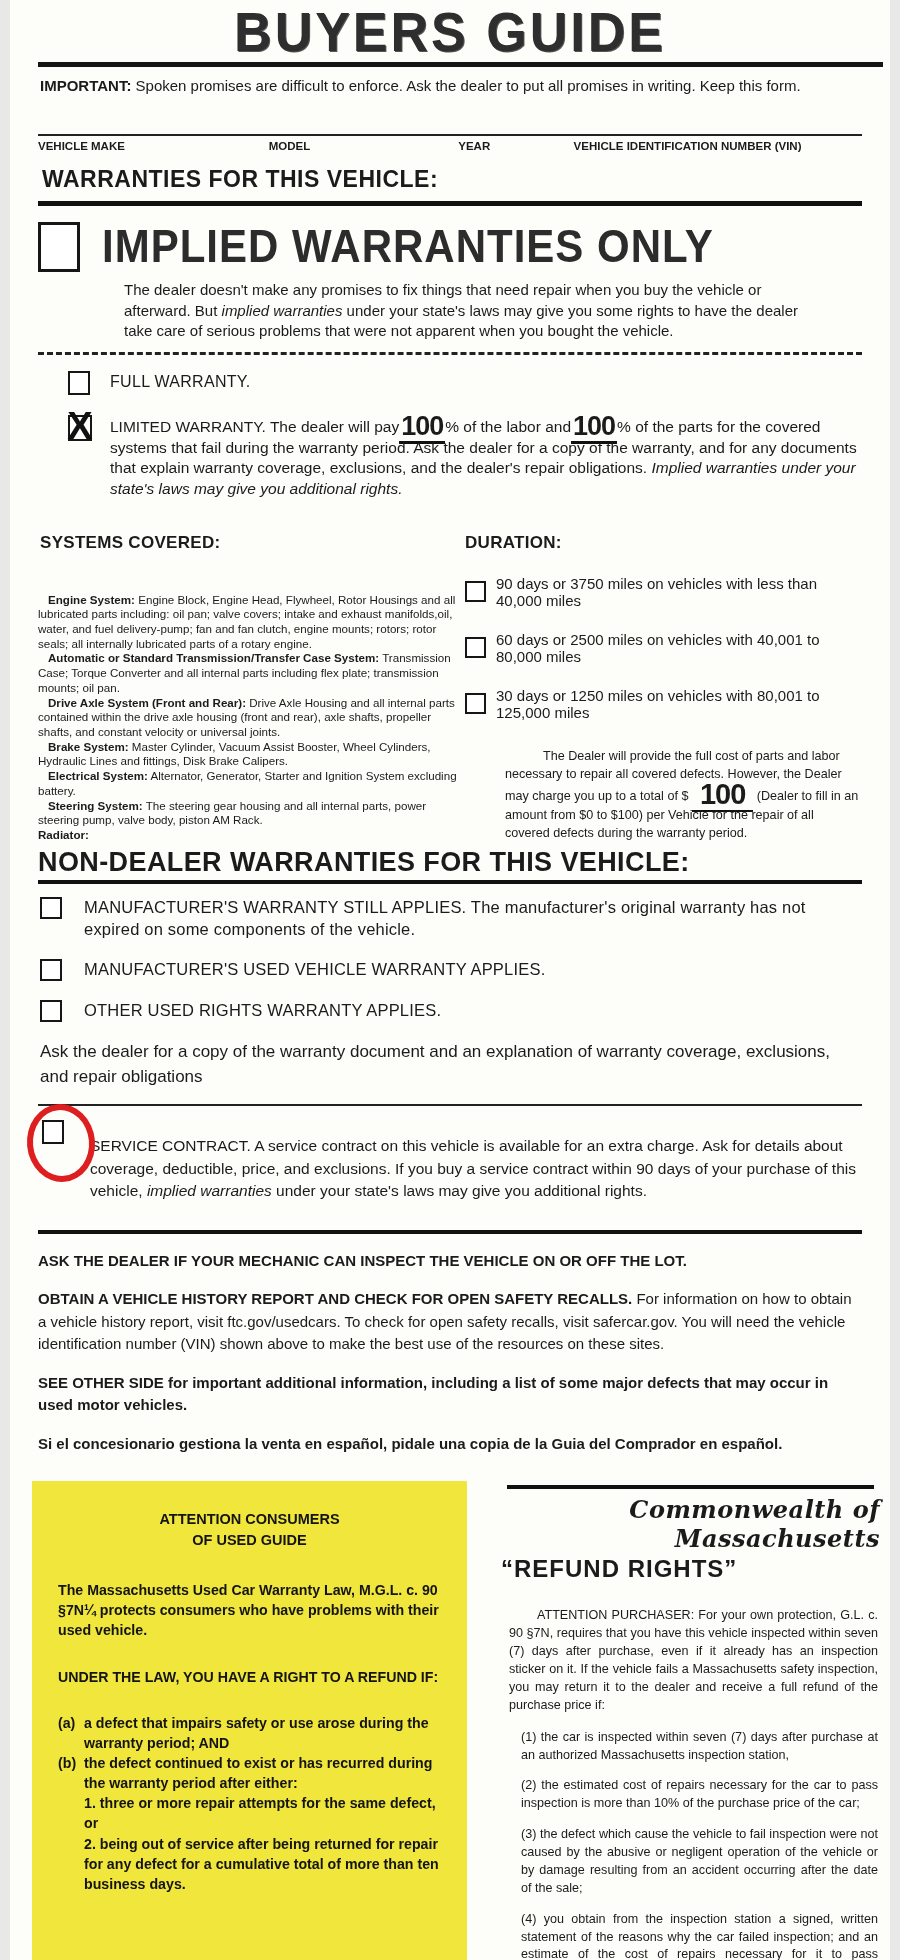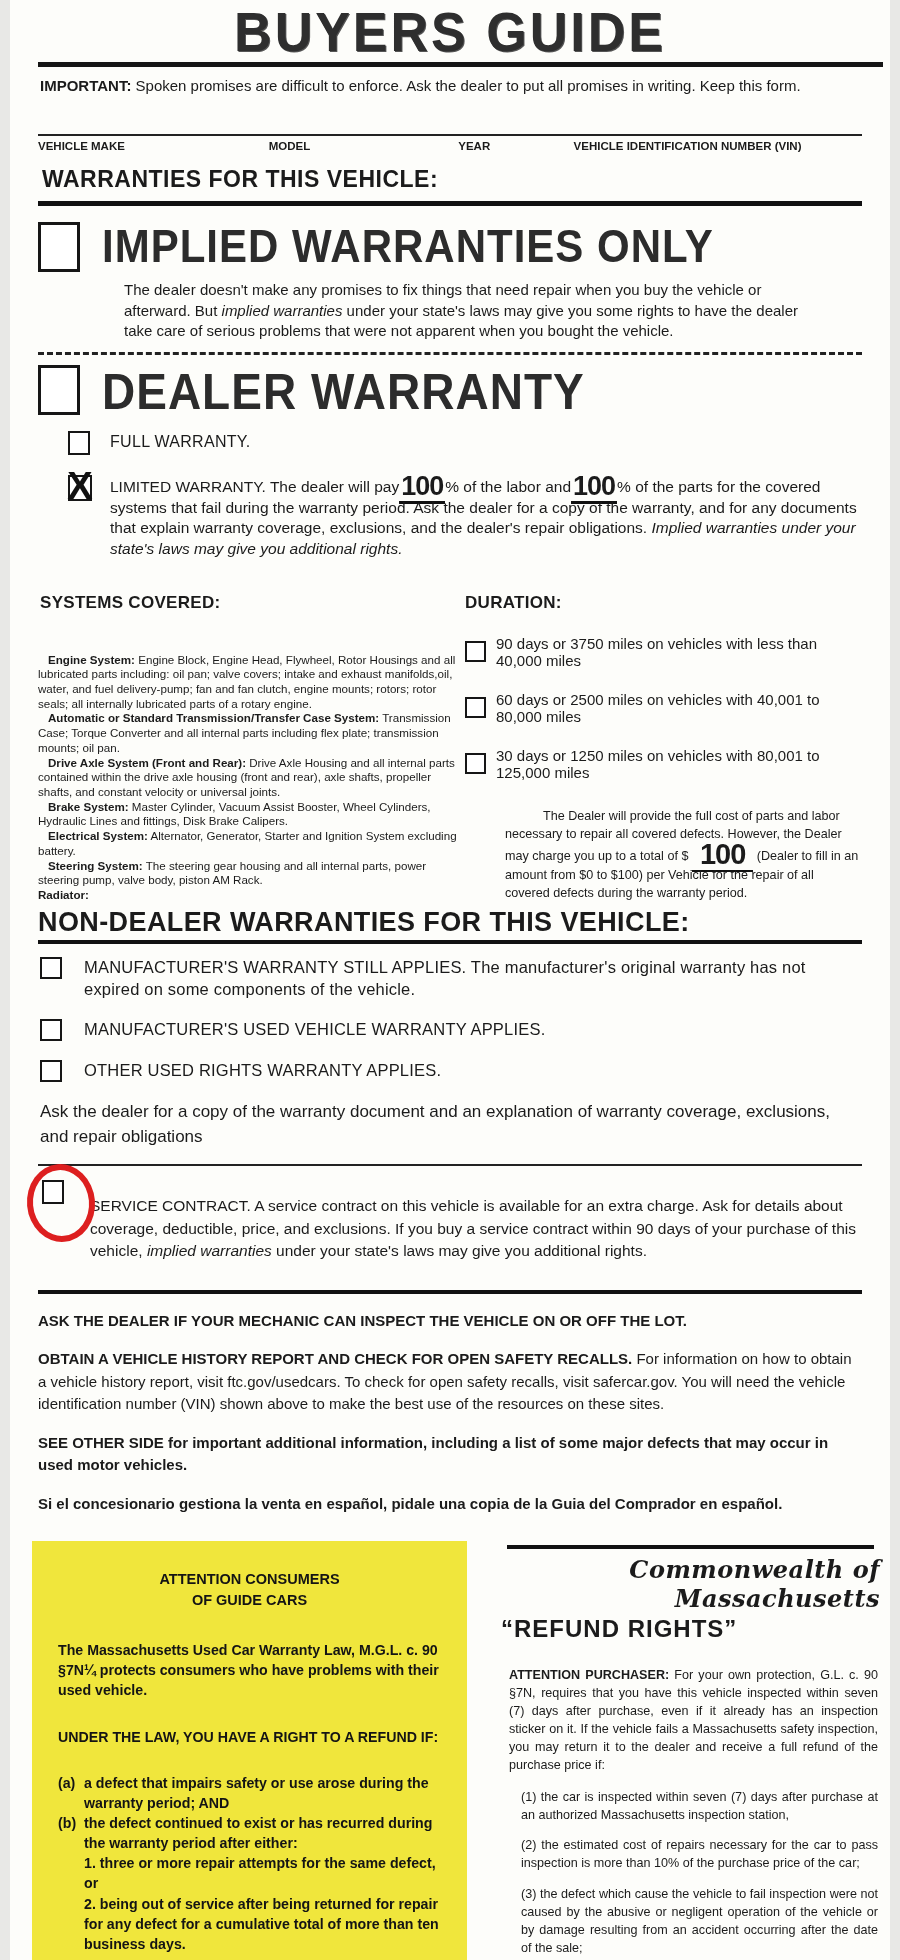--- a/index.html
+++ b/index.html
@@ -95,21 +95,21 @@
   .ybox p{font-size:14.2px;line-height:1.42;margin:0 0 26px;}
   .ybox .list{margin:0 0 26px;}
   .ybox .list .li{font-size:14.2px;line-height:1.42;display:flex;}
   .ybox .list .li .tag{flex:none;width:26px;}
   .ybox .list .sub{margin-left:26px;font-size:14.2px;line-height:1.42;}
   .macol{flex:1;box-sizing:border-box;padding-right:4px;}
   .ma-rule{border:0;border-top:4px solid #111;margin:4px 6px 6px;}
   .ma-h1{font-family:"DejaVu Serif",serif;font-style:italic;font-weight:700;font-size:24px;text-align:right;margin:2px 0 2px;letter-spacing:.5px;}
   .ma-h2{font-size:24px;font-weight:700;text-align:left;letter-spacing:1px;margin-bottom:24px;}
   .ma-par{font-size:12.6px;line-height:1.42;text-align:justify;margin:0 2px 14px 8px;}
-  .ma-par b{font-weight:700;}
+  .ma-par b{font-weight:400;margin-left:28px;}
   .ma-item{font-size:12.6px;line-height:1.42;text-align:justify;margin:0 2px 13px 20px;}
 </style>
 </head>
 <body>
 
 <div class="page">
   <div class="inner">
 
     <div class="title">BUYERS GUIDE</div>
     <hr class="title-rule">
@@ -125,24 +125,20 @@
     <div class="warr-head">WARRANTIES FOR THIS VEHICLE:</div>
     <hr class="heavy-rule">
 
     <div class="big-row">
       <span class="cb cb-xl"></span>
       <span class="big-title">IMPLIED WARRANTIES ONLY</span>
     </div>
     <p class="imp-par"><span>The dealer doesn't make any promises to fix things that need repair when you buy the vehicle or afterward. But </span><i>implied warranties</i><span> under your state's laws may give you some rights to have the dealer take care of serious problems that were not apparent when you bought the vehicle.</span></p>
     <hr class="dash-rule">
 
-    <div class="big-row">
-      <span class="cb cb-xl"></span>
-      <span class="big-title dealer">DEALER WARRANTY</span>
-    </div>
 
     <div class="sub-row">
       <span class="cb cb-md"></span>
       <span class="sub-label">FULL WARRANTY.</span>
     </div>
 
     <div class="ltd-row">
       <span class="cb cb-md cb-x">
           <span class="xmark">X</span>
         </span>
@@ -210,21 +206,21 @@
     <p class="notice"><b>OBTAIN A VEHICLE HISTORY REPORT AND CHECK FOR OPEN SAFETY RECALLS. </b><span>For information on how to obtain a vehicle history report, visit ftc.gov/usedcars. To check for open safety recalls, visit safercar.gov. You will need the vehicle identification number (VIN) shown above to make the best use of the resources on these sites.</span></p>
     <p class="notice boldall">SEE OTHER SIDE  for important additional information, including a list of some major defects that may occur in used motor vehicles.</p>
     <p class="notice boldall">Si el concesionario gestiona la venta en español, pidale una copia de la Guia del Comprador en español.</p>
   </div>
 
   <div class="bottom">
 
     <div class="ybox">
       <div class="yh">
         <div>ATTENTION CONSUMERS</div>
-        <div>OF GUIDE CARS</div>
+        <div>OF USED GUIDE</div>
       </div>
       <p>The Massachusetts Used Car Warranty Law, M.G.L. c. 90 §7N¼ protects consumers who have problems with their used vehicle.</p>
       <p>UNDER THE LAW, YOU HAVE A RIGHT TO A REFUND IF:</p>
       <div class="list">
         <div class="li">
             <span class="tag">(a)</span>
             <span>a defect that impairs safety or use arose during the warranty period; AND</span>
           </div>
         <div class="li">
             <span class="tag">(b)</span>

